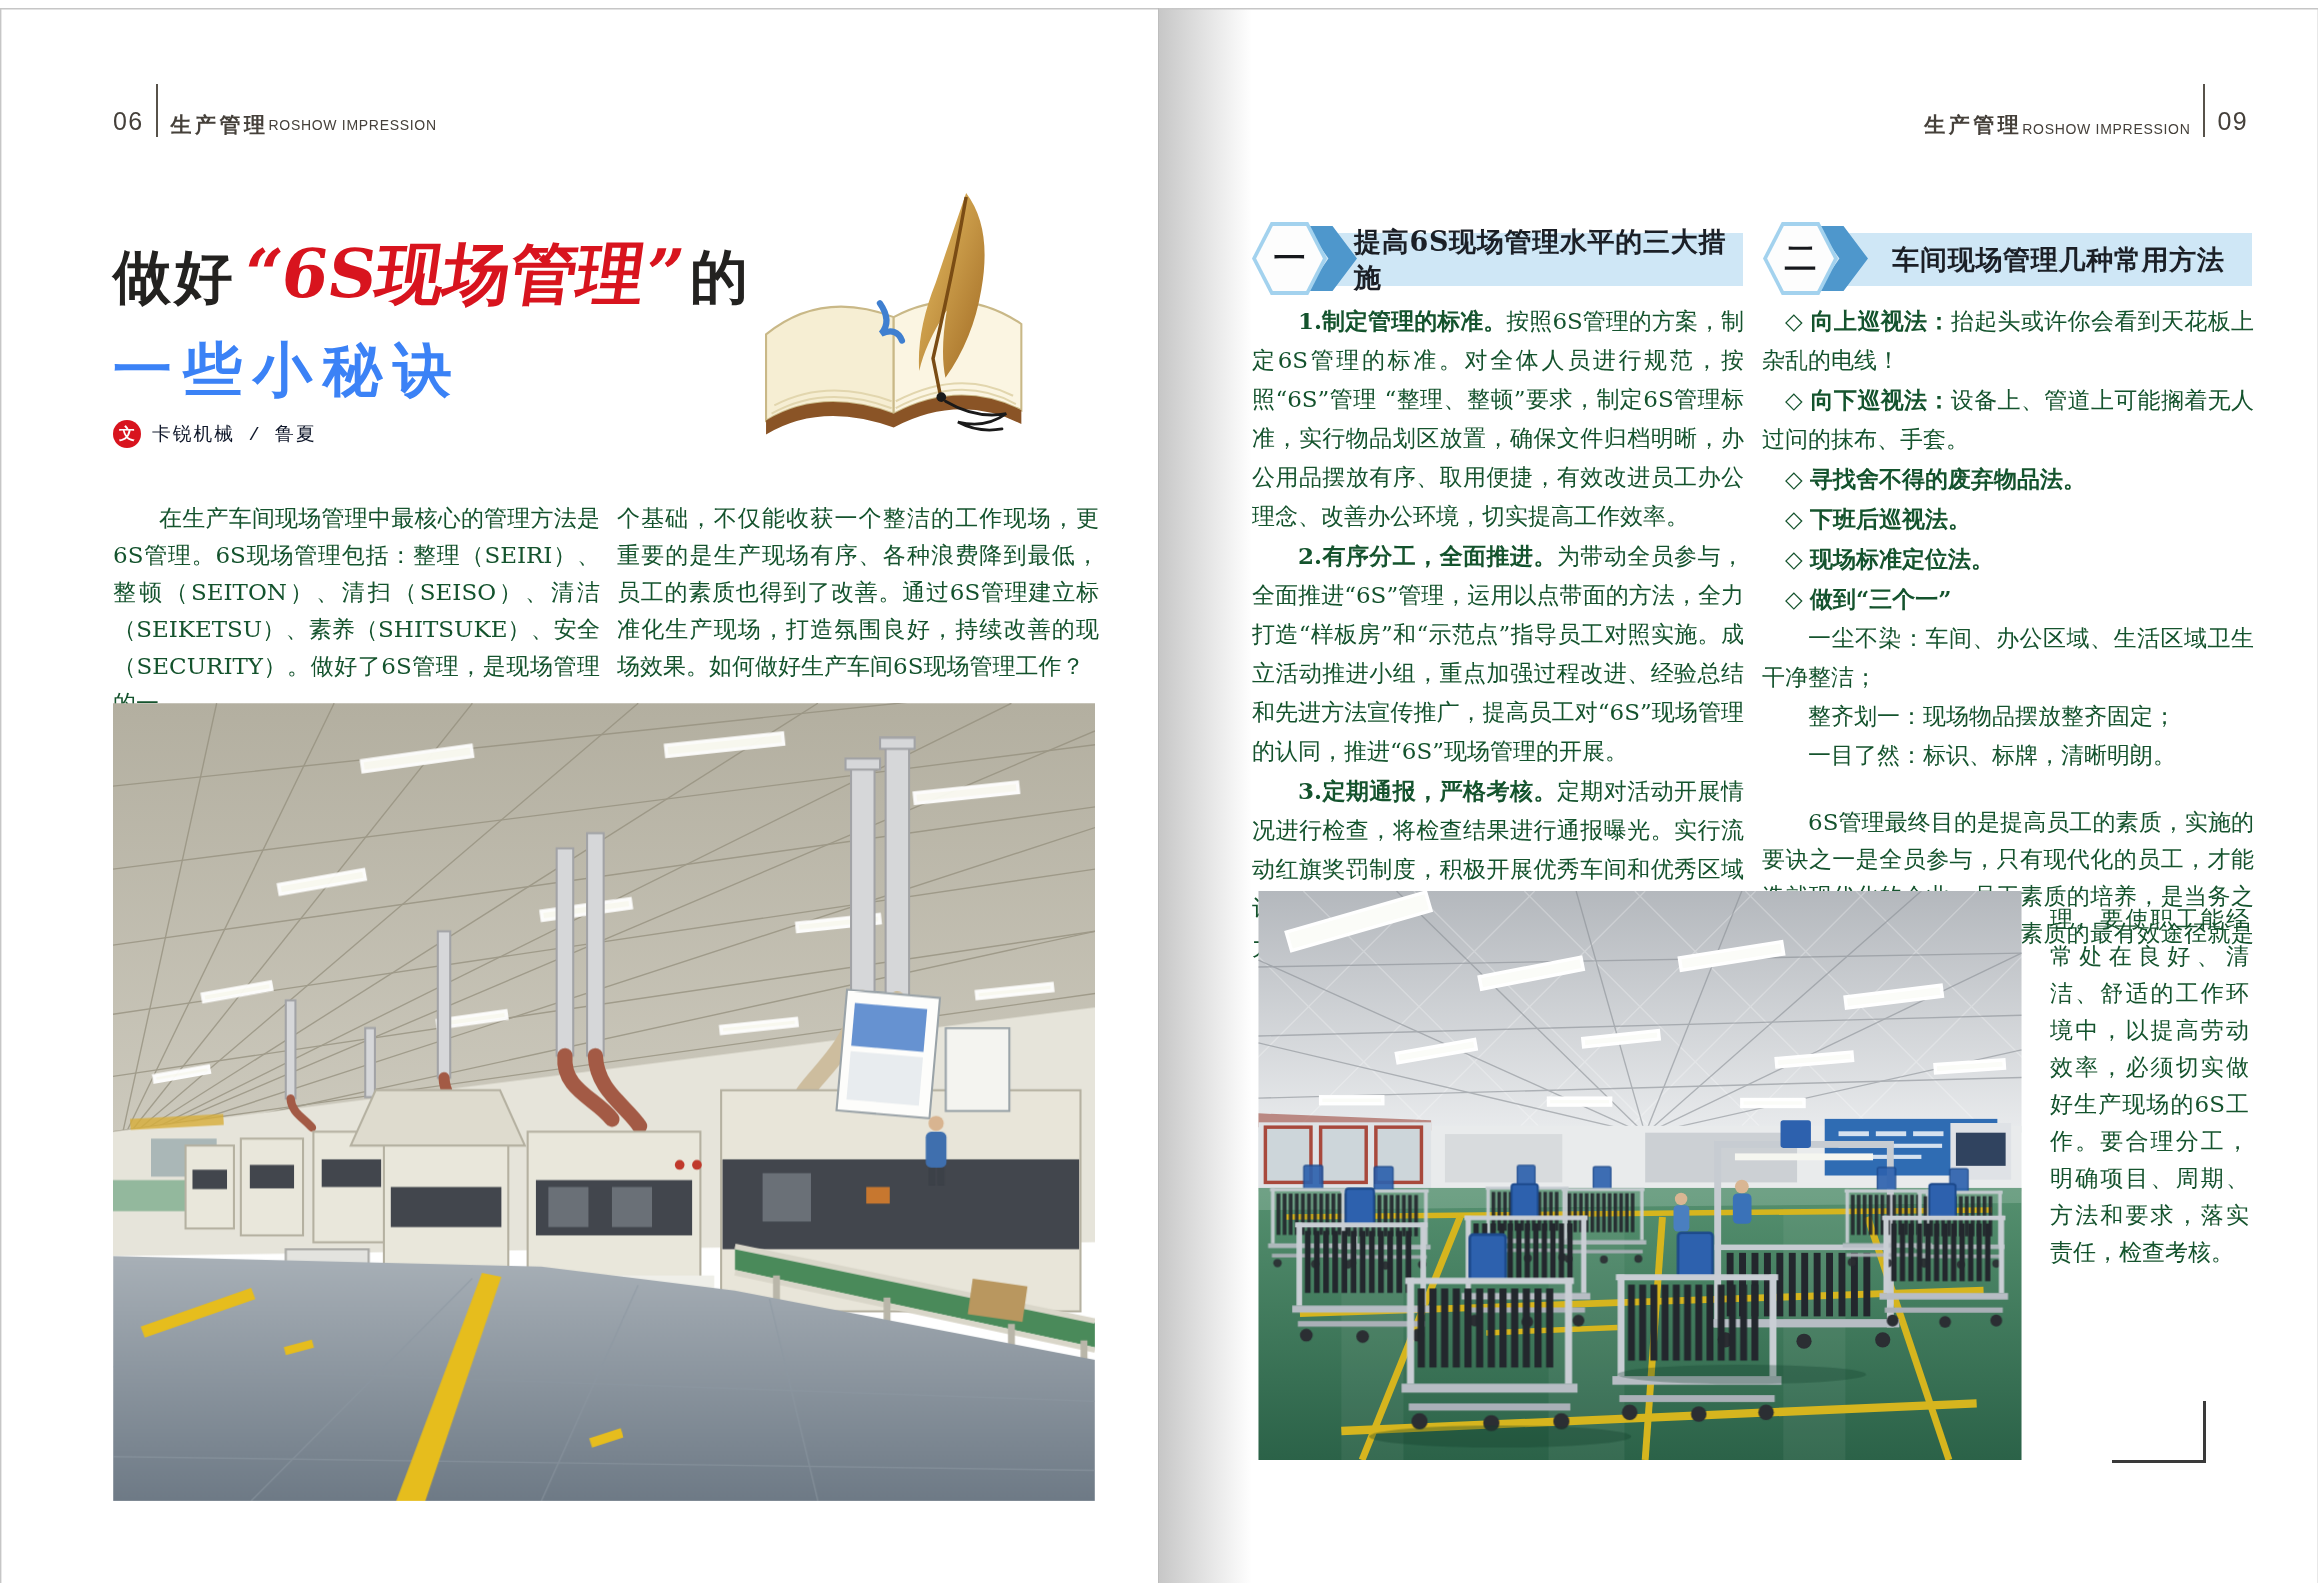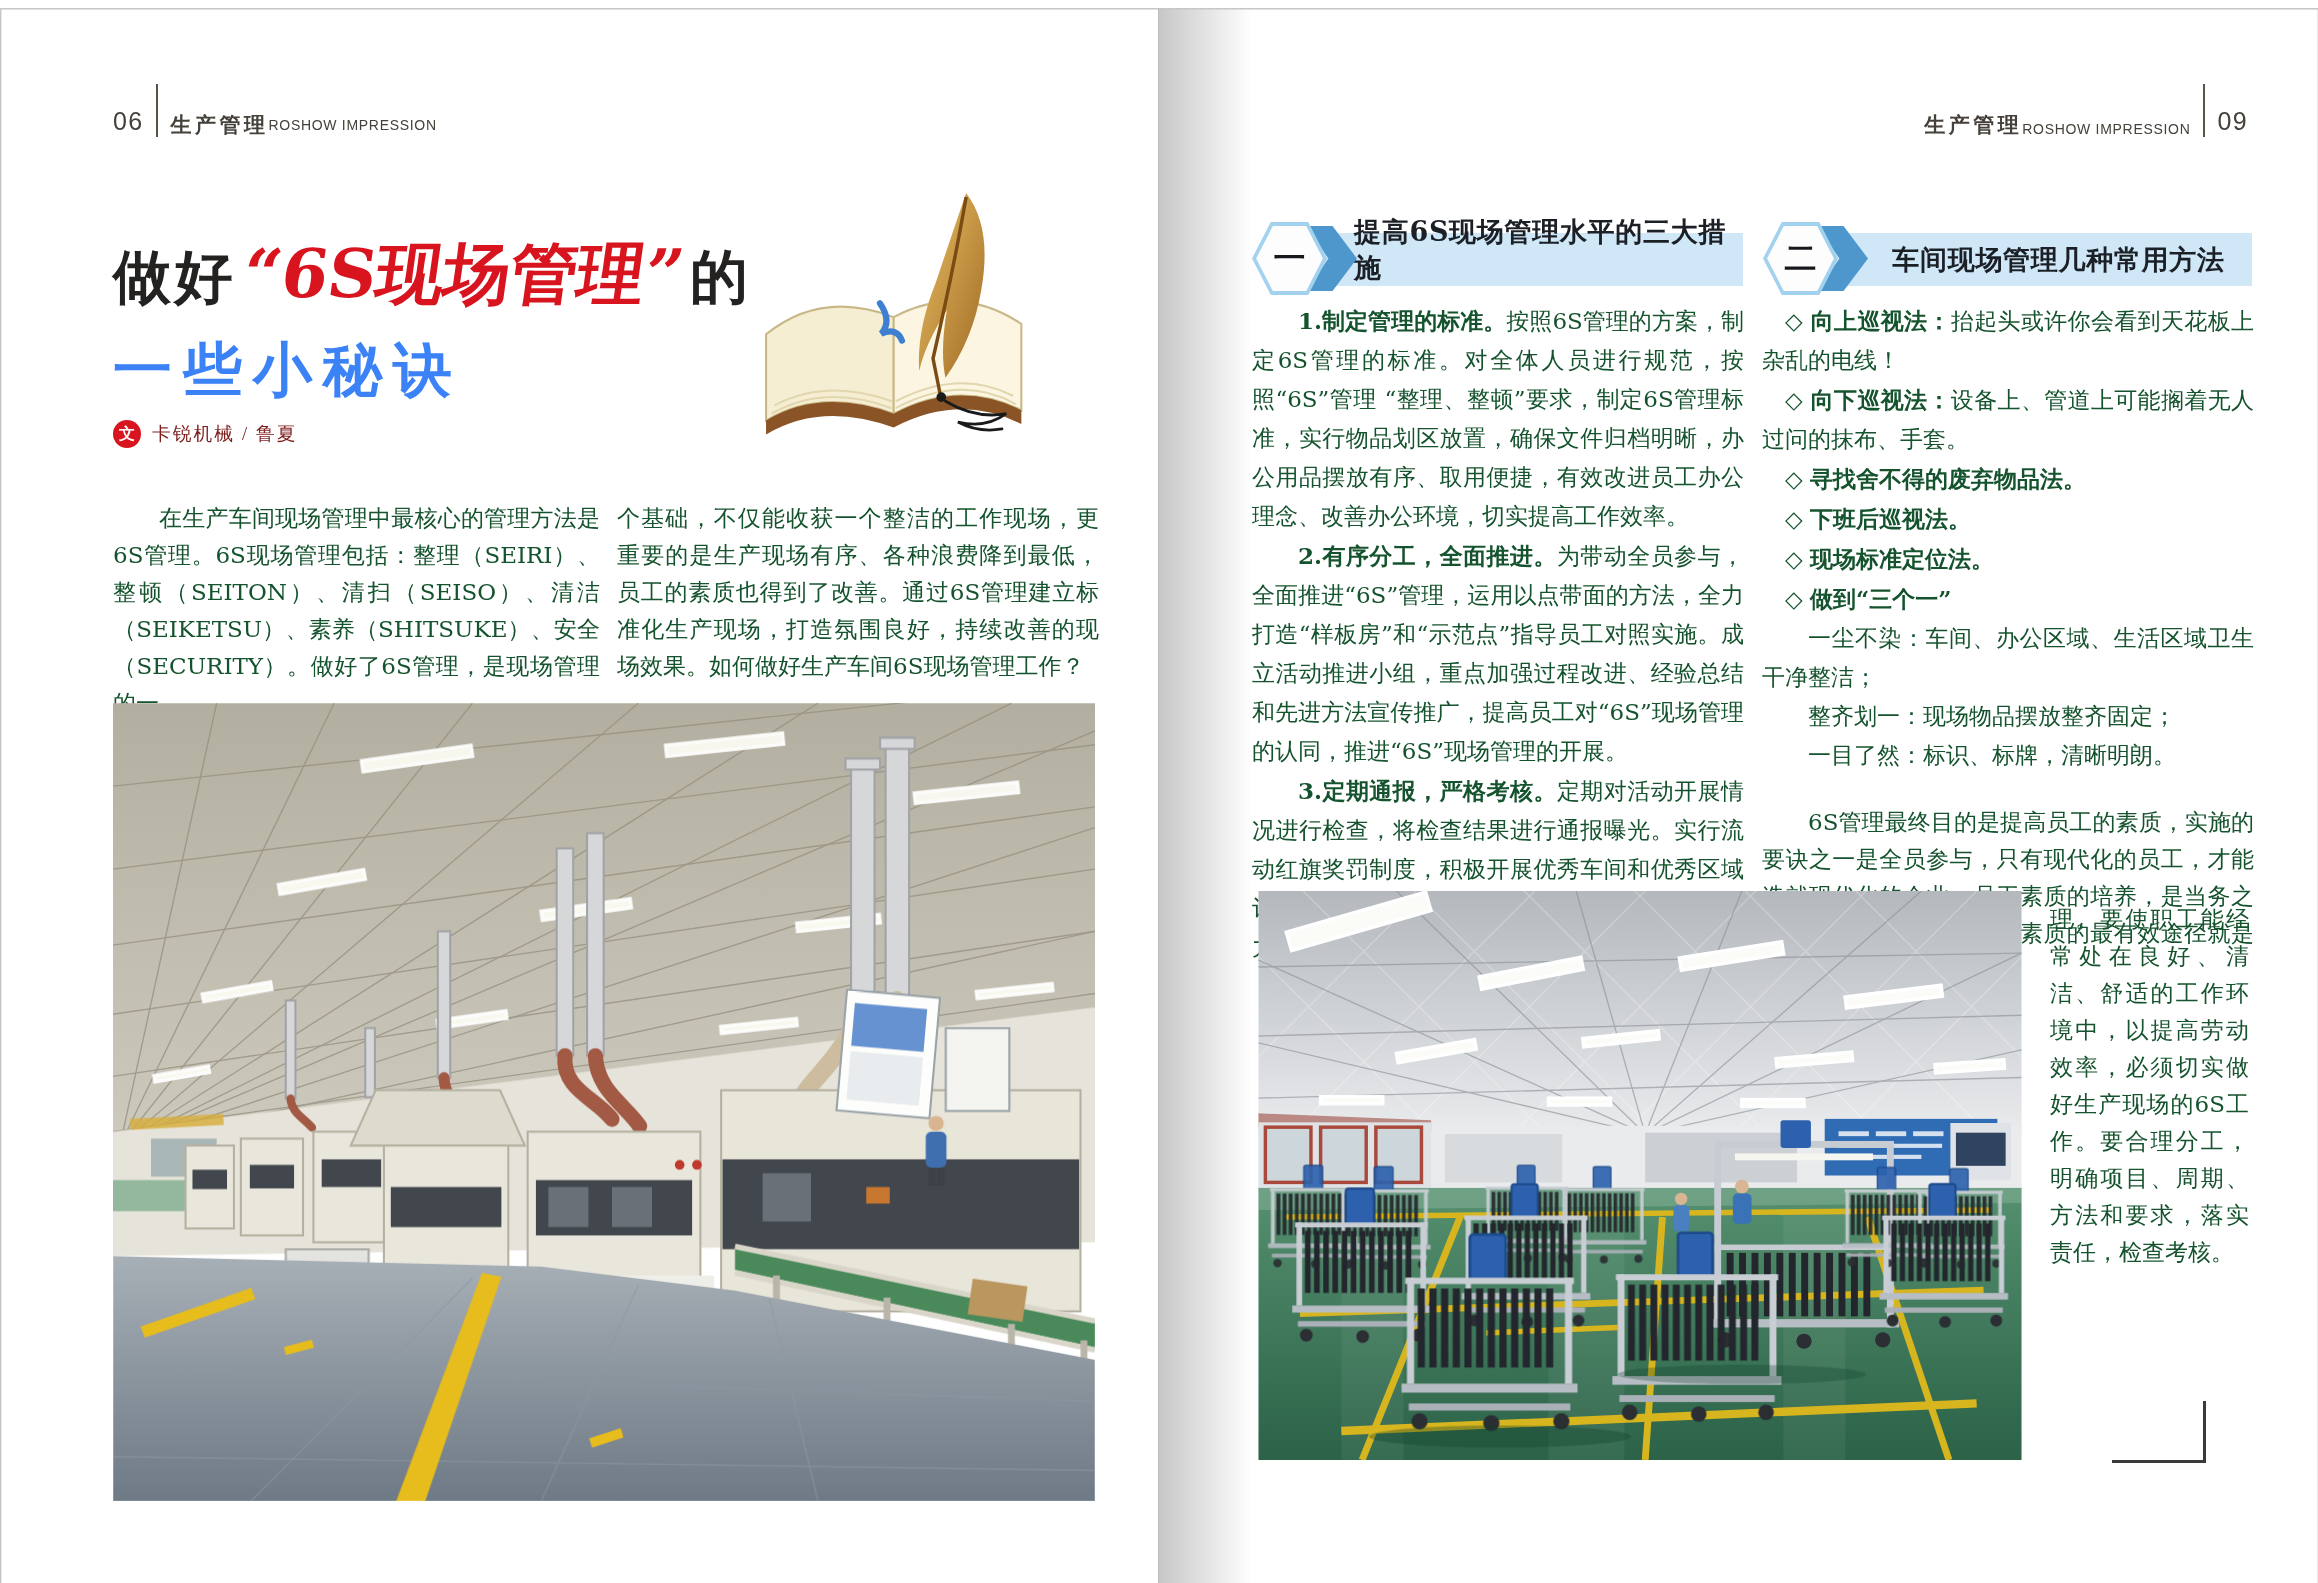--- a/index.html
+++ b/index.html
@@ -21,22 +21,22 @@
   .title-line1{font-size:58px;font-weight:900;color:#232220;letter-spacing:3.5px;white-space:nowrap;}
   .title-line1 .hl{display:inline-block;font-size:67px;font-weight:900;color:#d8141e;
                    transform:skewX(-8deg);margin:0 7px;letter-spacing:0;}
   .title-line2{font-size:59px;font-weight:900;color:#3b82f6;letter-spacing:11px;white-space:nowrap;}
 
   
   .byline{display:flex;align-items:center;}
   .byline .wcirc{width:28px;height:28px;border-radius:50%;background:#d8141e;color:#fff;
                  font-size:16px;font-weight:bold;display:flex;align-items:center;justify-content:center;
                  font-family:"Liberation Sans",sans-serif;}
-  .byline .credit{margin-left:11px;font-size:18.7px;color:#7f1d1d;letter-spacing:2.1px;
-                  font-family:Liberation Serif, serif;}
+  .byline .credit{margin-left:11px;font-size:18.7px;color:#0f172a;letter-spacing:2.1px;
+                  font-family:Liberation Mono, monospace;}
 
   
   .btxt{font-size:23px;line-height:37px;text-align:justify;color:#14532d;}
   .btxt.ind{text-indent:2em;}
   .lh57{line-height:39px;}
   .para{margin:0;text-indent:2em;}
   .para .lead{font-weight:bold;}
   .item{margin:0;text-indent:1em;}
   .item .lead{font-weight:bold;}
   .sub{margin:0;text-indent:2em;}
@@ -305,21 +305,21 @@
   <div class="abs phead right" style="right:71px;top:76px;">
     <div class="pcol">
       <div class="cn">生产管理</div>
       <div class="en">ROSHOW IMPRESSION</div>
     </div>
     <div class="pbar"></div>
     <div class="pnum">09</div>
   </div>
 
   <div class="badge" style="left:1252px;top:214px;width:491px;">
-    <div class="banner" style="width:458px;align-items:flex-end;">
+    <div class="banner" style="width:458px;">
       <span class="btitle">提高6S现场管理水平的三大措施</span>
     </div>
     <div class="chev"></div>
     <div class="hex">
       <div class="hexin">
           <span class="num">一</span>
         </div>
     </div>
   </div>
 

